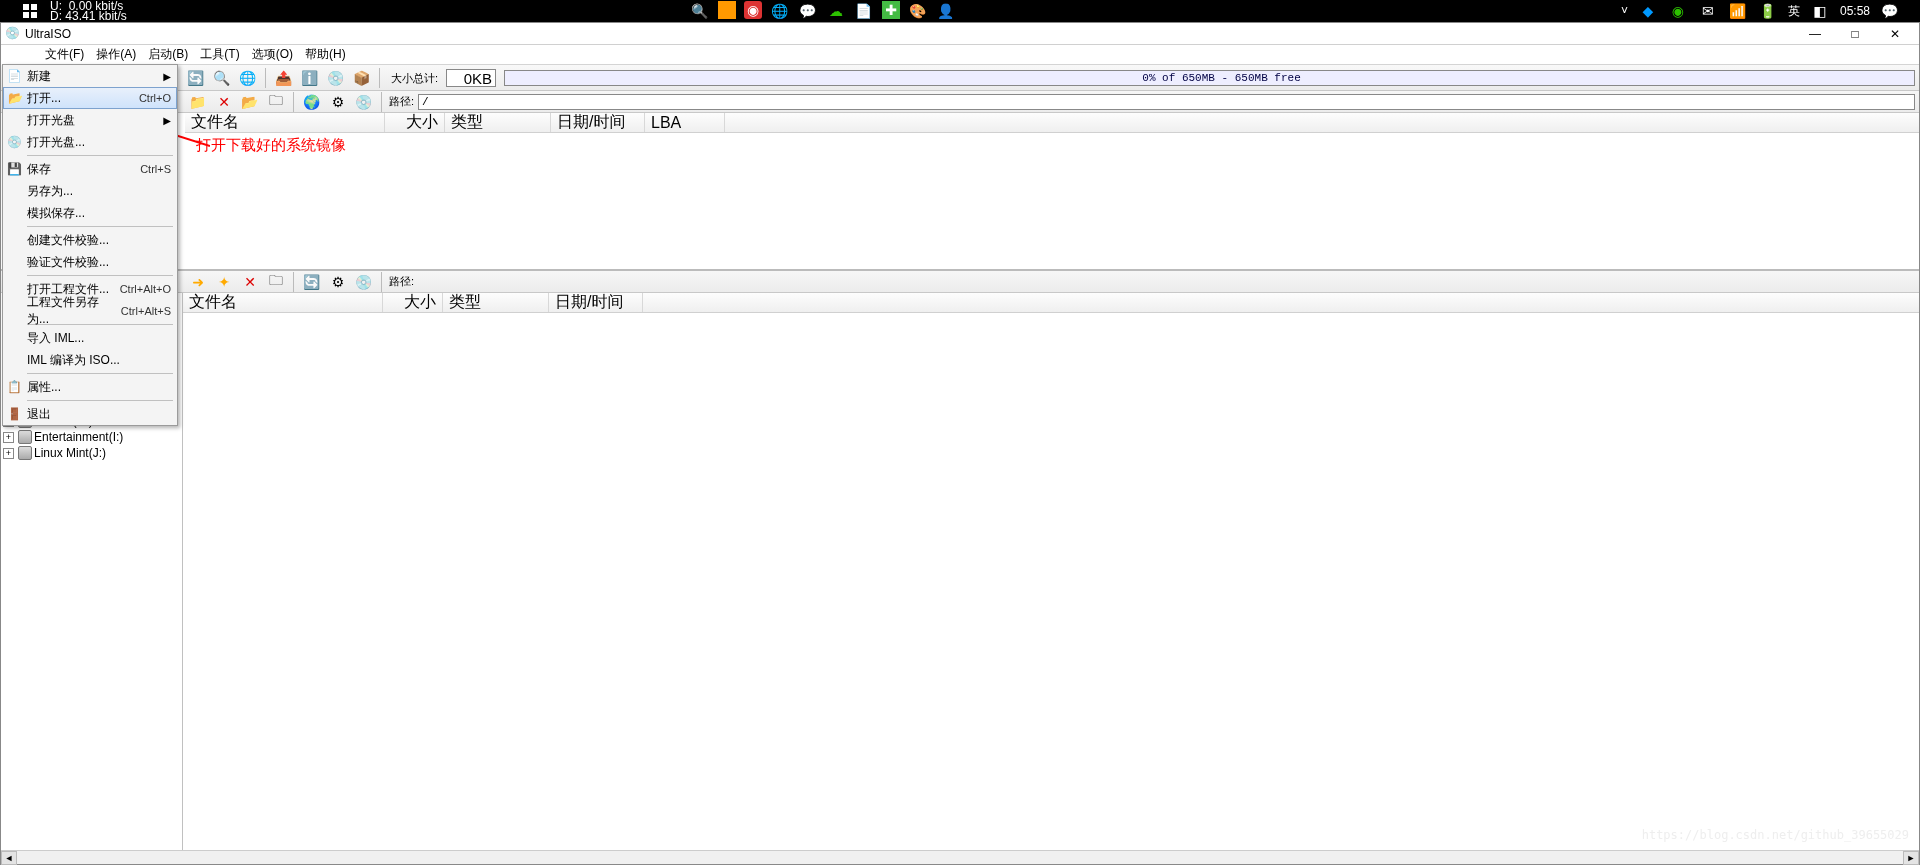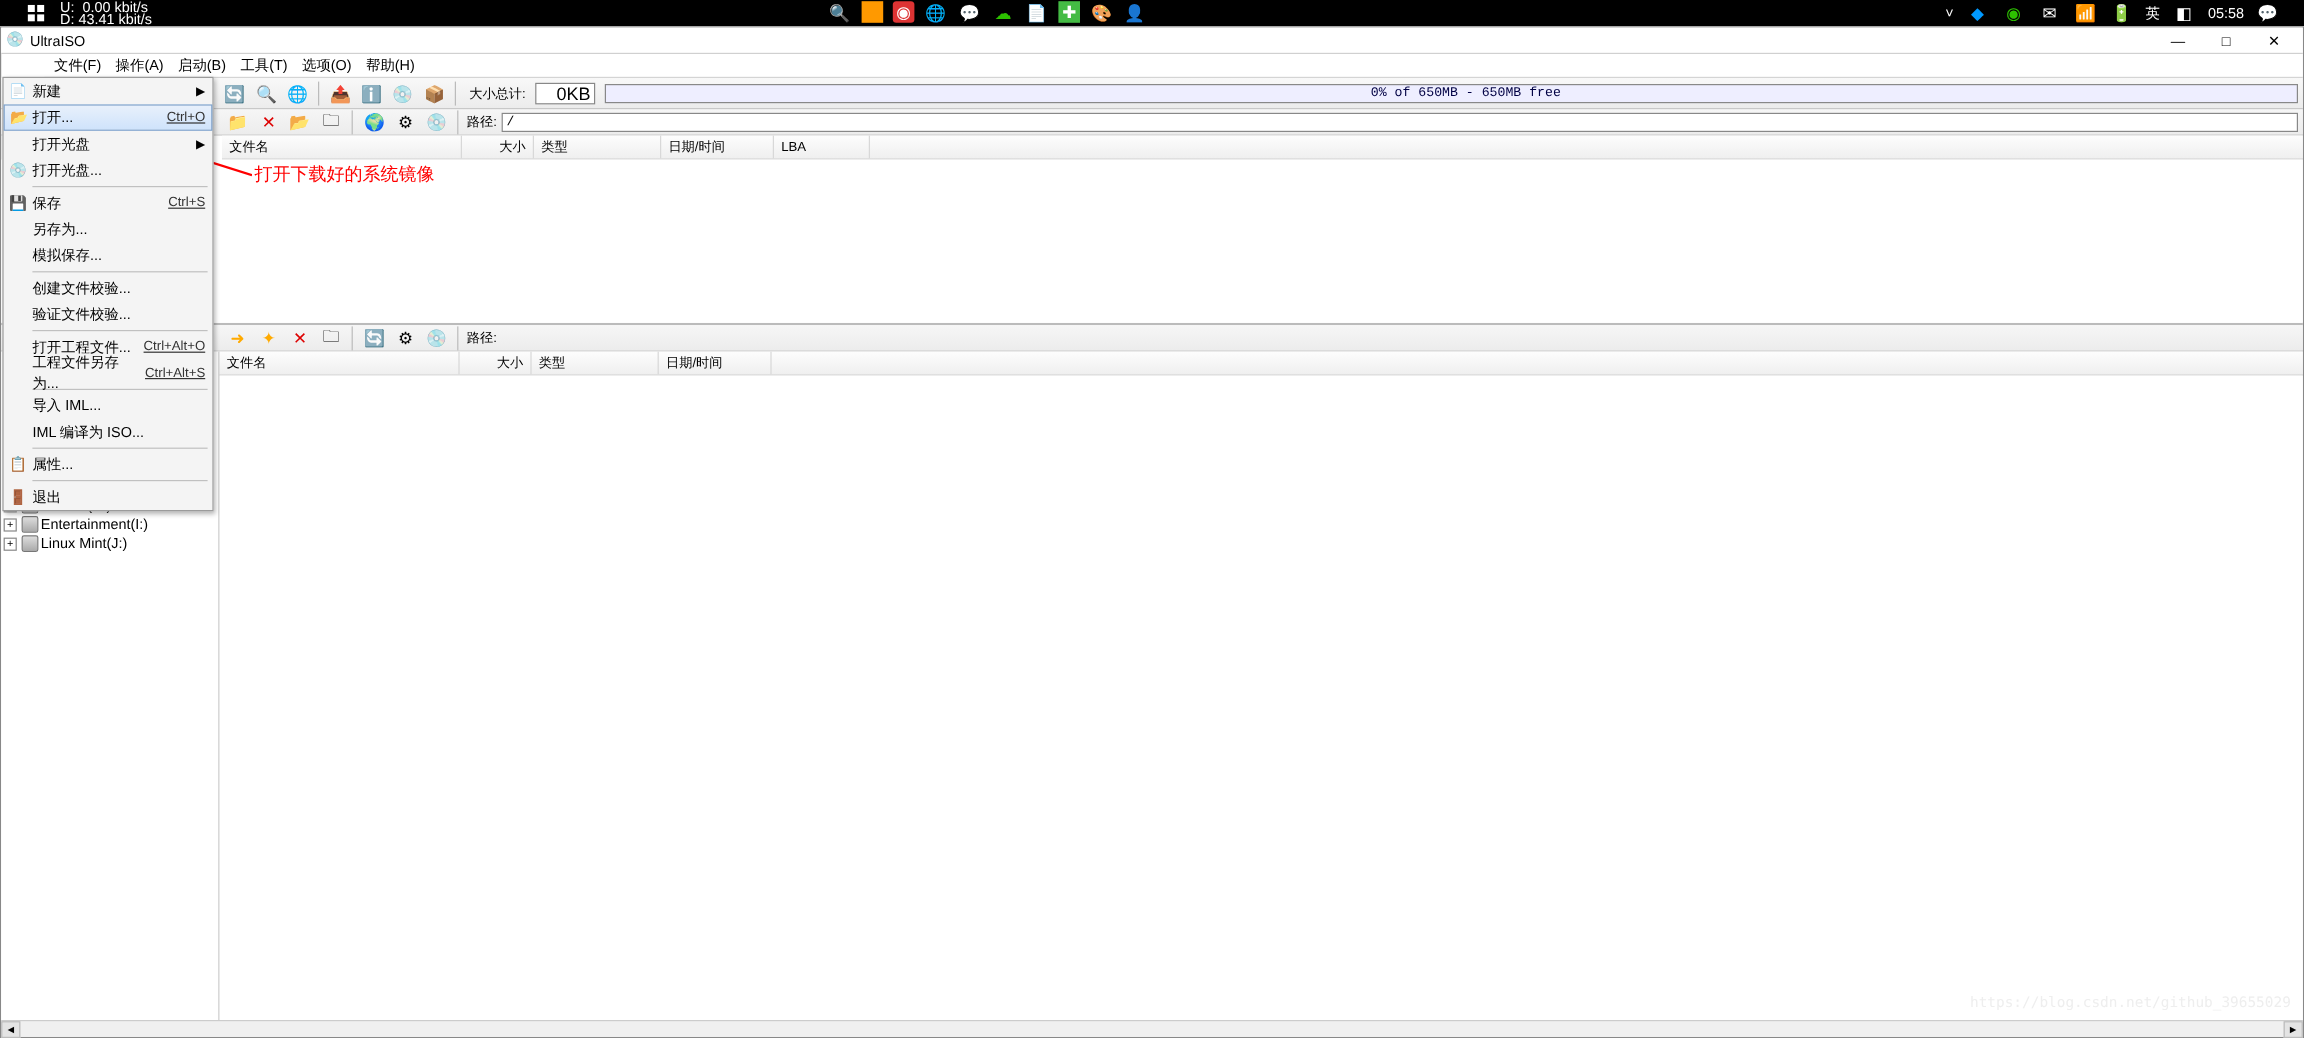--- a/index.html
+++ b/index.html
@@ -34,21 +34,21 @@
 .size-field { width:50px; height:18px; border:1px solid #888; text-align:right; padding:0 3px; font-size:15px; background:#fff; }
 .progress-bar { flex:1; height:16px; border:1px solid #888; background:#eef; margin-left:4px; position:relative; font-family:"Courier New",monospace; font-size:11px; text-align:center; line-height:14px; color:#004;padding-left:24px; }
 
 
 .sub-toolbar { height:22px; background:linear-gradient(#f6f6f6,#ececec); border-bottom:1px solid #c8c8c8; display:flex; align-items:center; padding:0 4px; gap:4px; }
 .path-label { font-size:11px; }
 .path-field { flex:1; height:16px; border:1px solid #888; background:#fff; padding:0 3px; font-size:11px; font-family:"Courier New",monospace; }
 
 
 .col-headers { height:20px; background:linear-gradient(#fdfdfd,#efefef); border-bottom:1px solid #d0d0d0; display:flex; }
-.col-h { border-right:1px solid #d8d8d8; padding:2px 6px; font-size:11px; display:flex; align-items:center; }
+.col-h { border-right:1px solid #d8d8d8; padding:2px 6px; font-size:16px; display:flex; align-items:center; }
 
 
 .main-area { flex:1; display:flex; flex-direction:column; }
 .pane-top { height:180px; display:flex; flex-direction:column; border-bottom:2px solid #bbb; }
 .pane-bottom { flex:1; display:flex; }
 .left-tree { width:182px; border-right:1px solid #c0c0c0; background:#fff; overflow:auto; }
 .right-list { flex:1; display:flex; flex-direction:column; }
 .list-body { flex:1; background:#fff; position:relative; }
 
 
@@ -58,26 +58,26 @@
 .tree-icon { width:14px; height:14px; display:inline-block; }
 .drive-icon { background:linear-gradient(#ddd,#aaa); border:1px solid #777; border-radius:2px; }
 .folder-icon { background:#fc6; border:1px solid #b80; }
 
 
 .dropdown { position:absolute; top:64px; left:2px; width:176px; background:#f4f4f4; border:1px solid #9b9b9b; box-shadow:2px 2px 4px rgba(0,0,0,0.3); z-index:1000; }
 .dd-item { display:flex; align-items:center; height:22px; padding:0 6px 0 24px; position:relative; font-size:12px; }
 .dd-item.hover { background:linear-gradient(#e8f0fb,#cfe3fb); border:1px solid #7da2ce; padding:0 5px 0 23px; height:22px; }
 .dd-sep { height:1px; background:#c0c0c0; margin:2px 4px 2px 24px; }
 .dd-icon { position:absolute; left:4px; width:16px; height:16px; display:flex; align-items:center; justify-content:center; font-size:12px; }
-.dd-shortcut { margin-left:auto; font-size:11px; color:#333;text-decoration:underline; }
+.dd-shortcut { margin-left:auto; font-size:11px; color:#333; }
 .dd-arrow { margin-left:auto; font-size:10px; }
 
 
 .annotation-arrow { position:absolute; top:88px; left:35px; width:175px; height:60px; z-index:999; pointer-events:none; }
-.annotation-text { position:absolute; top:136px; left:212px; color:#ff0000; font-size:15px; z-index:999; font-family:"Microsoft YaHei"; }
+.annotation-text { position:absolute; top:136px; left:196px; color:#ff0000; font-size:15px; z-index:999; font-family:"Microsoft YaHei"; }
 
 
 .watermark { position:absolute; right:10px; bottom:8px; color:#eee; font-size:12px; font-family:monospace; }
 
 
 .hscroll { height:14px; background:#f0f0f0; border-top:1px solid #ccc; display:flex; align-items:center; }
 .hscroll-btn { width:16px; height:14px; background:#e4e4e4; border:1px solid #bbb; font-size:9px; text-align:center; line-height:12px; }
 .hscroll-track { flex:1; height:14px; }
 </style>
 </head>

